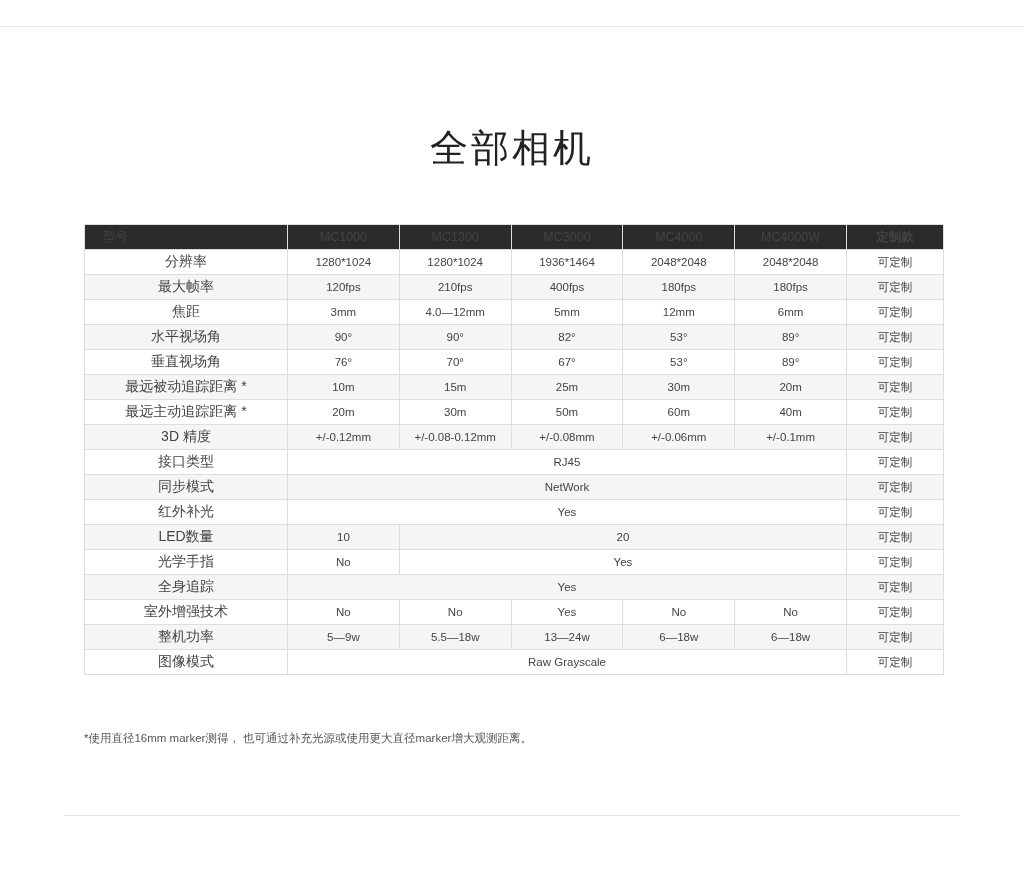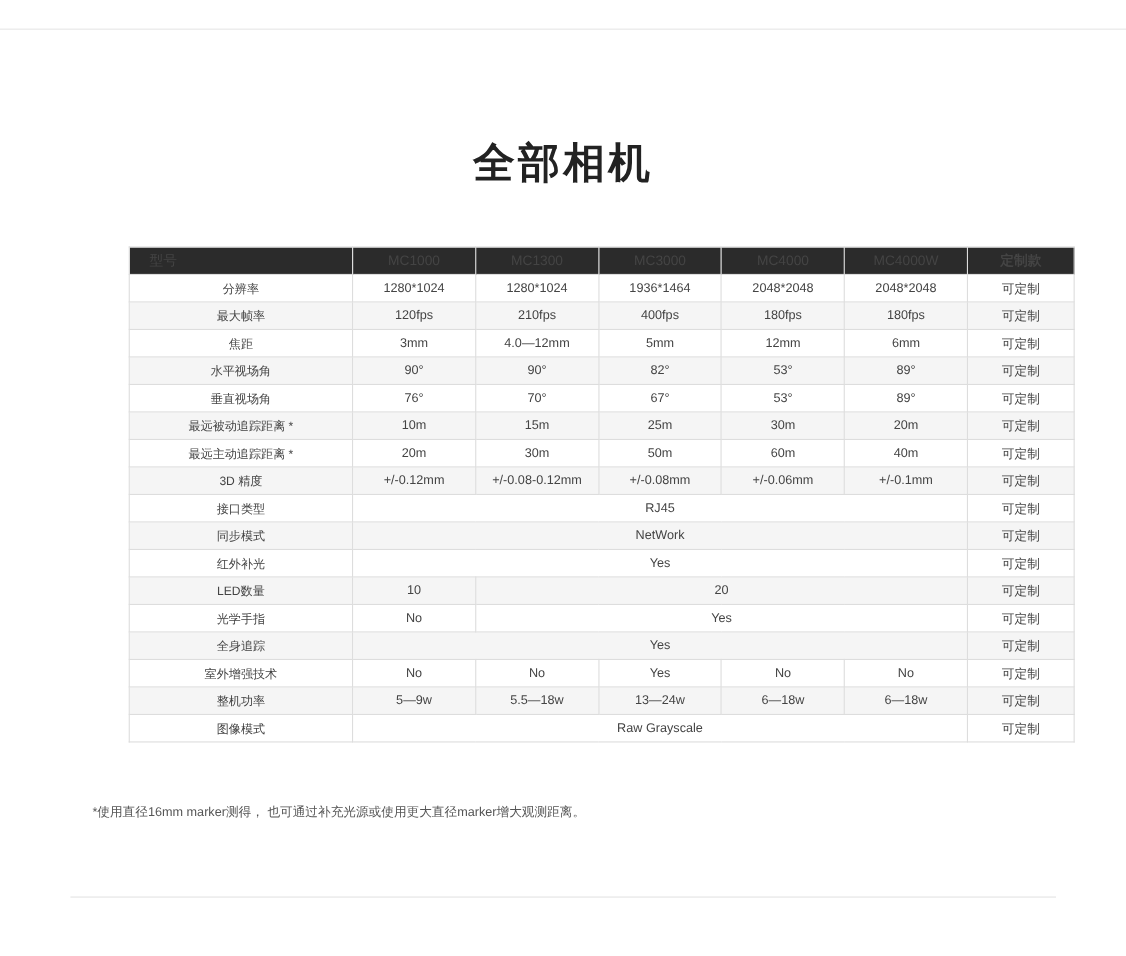--- a/index.html
+++ b/index.html
@@ -34,30 +34,29 @@
     height: 1px;
     background: #e3e3e3;
   }
   .page-title {
     position: absolute;
     top: 98px;
     left: 0;
     width: 1024px;
     text-align: center;
     font-size: 38px;
-    font-weight: bold;
+    font-weight: normal;
     letter-spacing: 3px;
     color: #222222;
   }
   .table-wrap {
     position: absolute;
     top: 224px;
     left: 84px;
     width: 860px;
-    margin-left: 33px;
   }
   table.spec {
     border-collapse: collapse;
     width: 860px;
     table-layout: fixed;
     font-size: 11.5px;
   }
   table.spec th, table.spec td {
     border: 1px solid #dddddd;
     text-align: center;
@@ -77,21 +76,21 @@
   }
   thead th.first {
     text-align: left;
     padding-left: 18px;
     width: 180px;
   }
   td.rowlabel {
     text-align: left;
     padding-left: 18px;
     color: #3c3c3c;
-    font-size: 11px;
+    font-size: 14px;
   }
   tbody tr.odd td { background: #ffffff; }
   tbody tr.even td { background: #f5f5f5; }
   td.custom {
     width: 88px;
     color: #555555;
     font-family: Liberation Mono, monospace;
   }
   .footnote {
     position: absolute;

